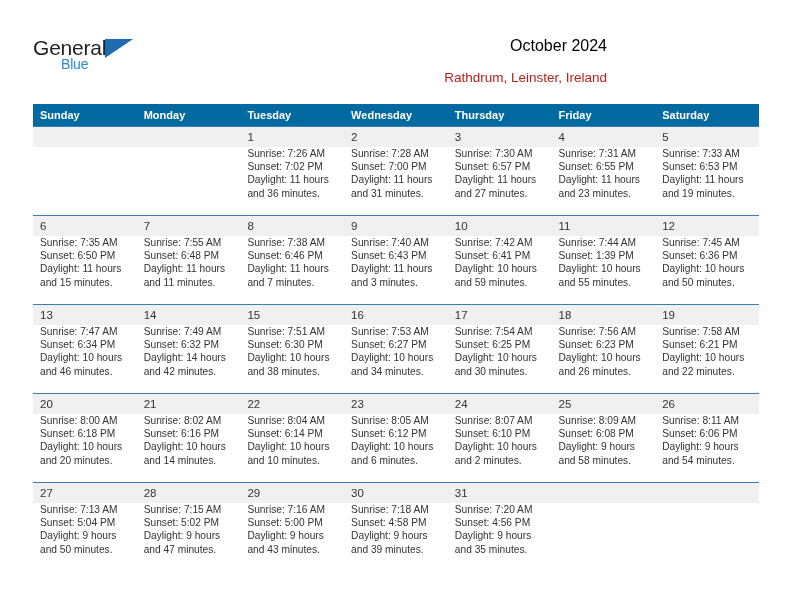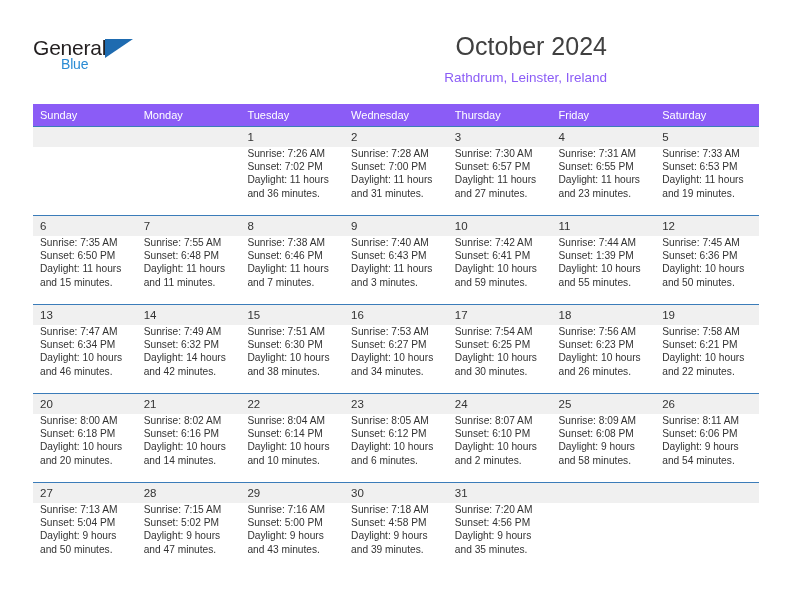--- a/index.html
+++ b/index.html
@@ -63,48 +63,48 @@
     color: #2a8bd4;
   }
 
   .title-block {
     position: absolute;
     right: 0;
     top: 0;
     text-align: right;
   }
   .cal-title {
-    font-size: 25px;
+    font-size: 16px;
     font-weight: normal;
-    color: #404040;
+    color: #000000;
     line-height: 32px;
     white-space: nowrap;
   }
   .cal-location {
     font-size: 13.5px;
-    color: #8b5cf6;
+    color: #b91c1c;
     line-height: 20px;
     margin-top: 6px;
     white-space: nowrap;
   }
 
   
   .calendar {
     position: absolute;
     left: 33px;
     top: 104px;
     width: 726px;
     border-collapse: collapse;
     table-layout: fixed;
   }
   .calendar th {
-    background: #8b5cf6;
+    background: #0369a1;
     color: #ffffff;
     font-size: 11px;
-    font-weight: normal;
+    font-weight: bold;
     text-align: left;
     padding: 5px 0 5px 7px;
     height: 12px;
     line-height: 12px;
     border: none;
   }
   .calendar td {
     vertical-align: top;
     padding: 0;
     border: none;

